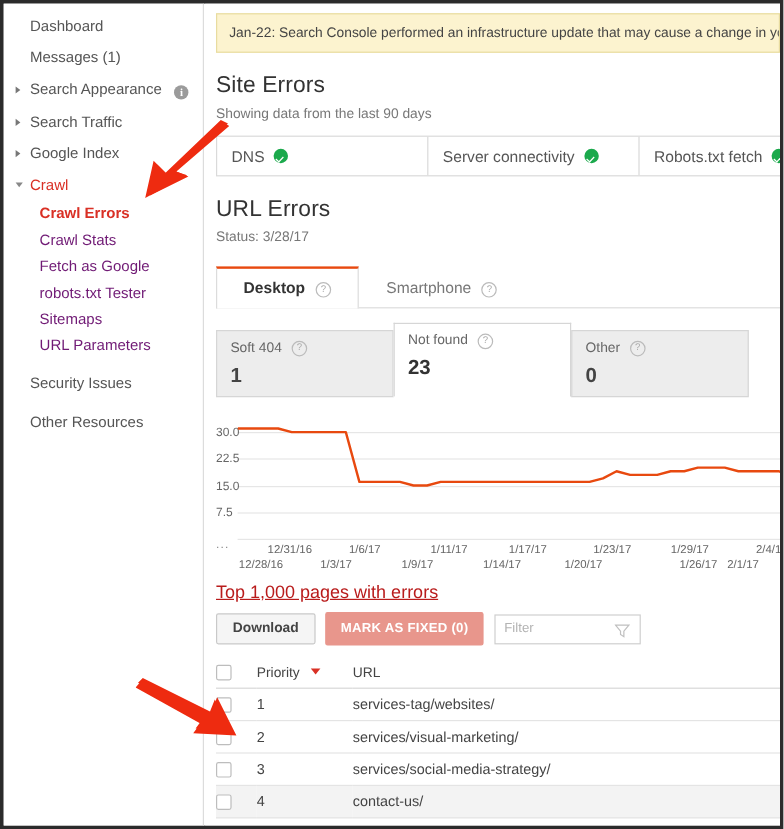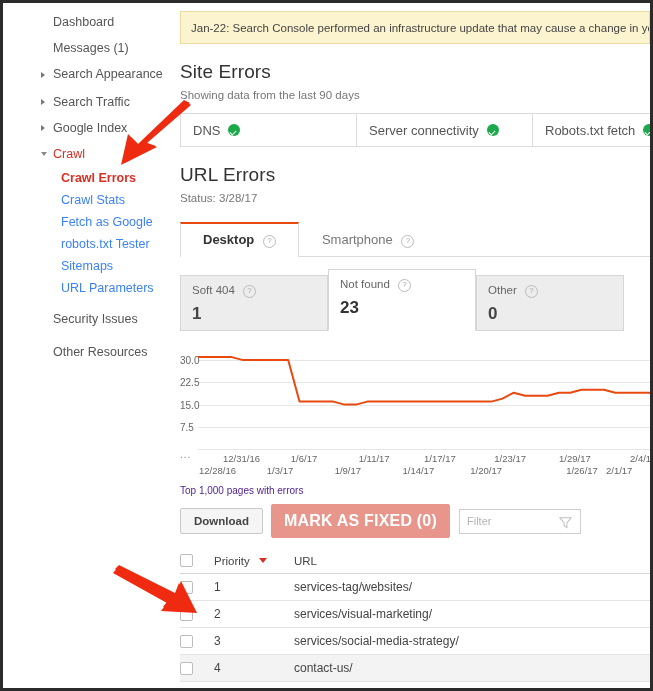--- a/index.html
+++ b/index.html
@@ -11,21 +11,20 @@
   }
   #frame{
     position:relative;width:653px;height:691px;box-sizing:border-box;
     border:3px solid #2b2b2b;background:#fff;overflow:hidden;
   }
   
   #sidebar{
     position:absolute;left:0;top:0;width:167px;height:100%;
     background:#fff;border-right:1px solid #dcdcdc;box-sizing:border-box;
     padding-top:6px;
-    margin-left:28px;
   }
   .nav-row{
     position:relative;font-size:12.5px;color:#555;
     padding:5px 6px 5px 22px;line-height:14px;white-space:nowrap;cursor:pointer;
   }
   .nav-row.top{padding-top:6px;padding-bottom:6px;}
   .nav-row .caret{
     position:absolute;left:10px;top:50%;transform:translateY(-50%);
     width:0;height:0;border-left:4.5px solid #777;
     border-top:3.5px solid transparent;border-bottom:3.5px solid transparent;
@@ -36,21 +35,21 @@
   }
   .nav-row.expanded{color:#d93025;font-weight:400;}
   .nav-row.expanded .caret.open{border-top-color:#888;}
   .info-dot{
     display:inline-block;width:12px;height:12px;border-radius:50%;
     background:#9b9b9b;color:#fff;font-size:9px;line-height:12px;
     text-align:center;vertical-align:-2px;margin-left:7px;font-weight:bold;
     font-family:"Liberation Serif",serif;
   }
   .subnav{
-    font-size:12.5px;color:#3b82f6;padding:4px 6px 4px 30px;line-height:14px;
+    font-size:12.5px;color:#701a75;padding:4px 6px 4px 30px;line-height:14px;
     white-space:nowrap;cursor:pointer;
   }
   .subnav.active{color:#d93025;font-weight:bold;}
   .nav-gap{height:7px;}
   
   #main{
     position:absolute;left:168px;top:0;right:0;height:100%;
     background:#fff;overflow:hidden;
   }
   .banner{
@@ -107,28 +106,28 @@
   .metric:not(.sel) .mval{font-weight:bold;color:#444;}
   
   #chart{position:relative;margin:18px 0 0 0;height:120px;width:100%;}
   .ylab{
     position:absolute;left:9px;font-size:10px;color:#666;
   }
   .gridline{position:absolute;left:27px;right:0;height:1px;background:#e6e6e6;}
   .xrow{position:absolute;font-size:9.5px;color:#666;white-space:nowrap;}
   .dots{position:absolute;left:9px;font-size:10px;color:#888;letter-spacing:1px;}
   
-  .tbl-title{font-size:10px;color:#4c1d95;margin:16px 0 0 9px;}
+  .tbl-title{font-size:15px;color:#b91c1c;margin:16px 0 0 9px;text-decoration:underline;}
   .toolbar{margin:8px 0 0 9px;display:flex;align-items:center;}
   .btn-dl{
     font-size:11.5px;color:#444;background:#f5f5f5;border:1px solid #c9c9c9;
     padding:6px 13px;border-radius:2px;cursor:pointer;font-weight:bold;
   }
   .btn-fix{
-    font-size:16px;color:#fff;background:#e8968c;border:1px solid #e8968c;
+    font-size:11px;color:#fff;background:#e8968c;border:1px solid #e8968c;
     padding:7px 12px;border-radius:2px;margin-left:8px;cursor:pointer;
     font-weight:bold;letter-spacing:0.2px;
   }
   .filter-wrap{
     margin-left:9px;position:relative;width:122px;height:25px;
     border:1px solid #cfcfcf;background:#fff;box-sizing:border-box;
   }
   .filter-wrap input{
     border:none;outline:none;width:92px;height:23px;padding:0 0 0 7px;
     font-size:11px;color:#555;font-family:"Liberation Sans",sans-serif;background:transparent;

